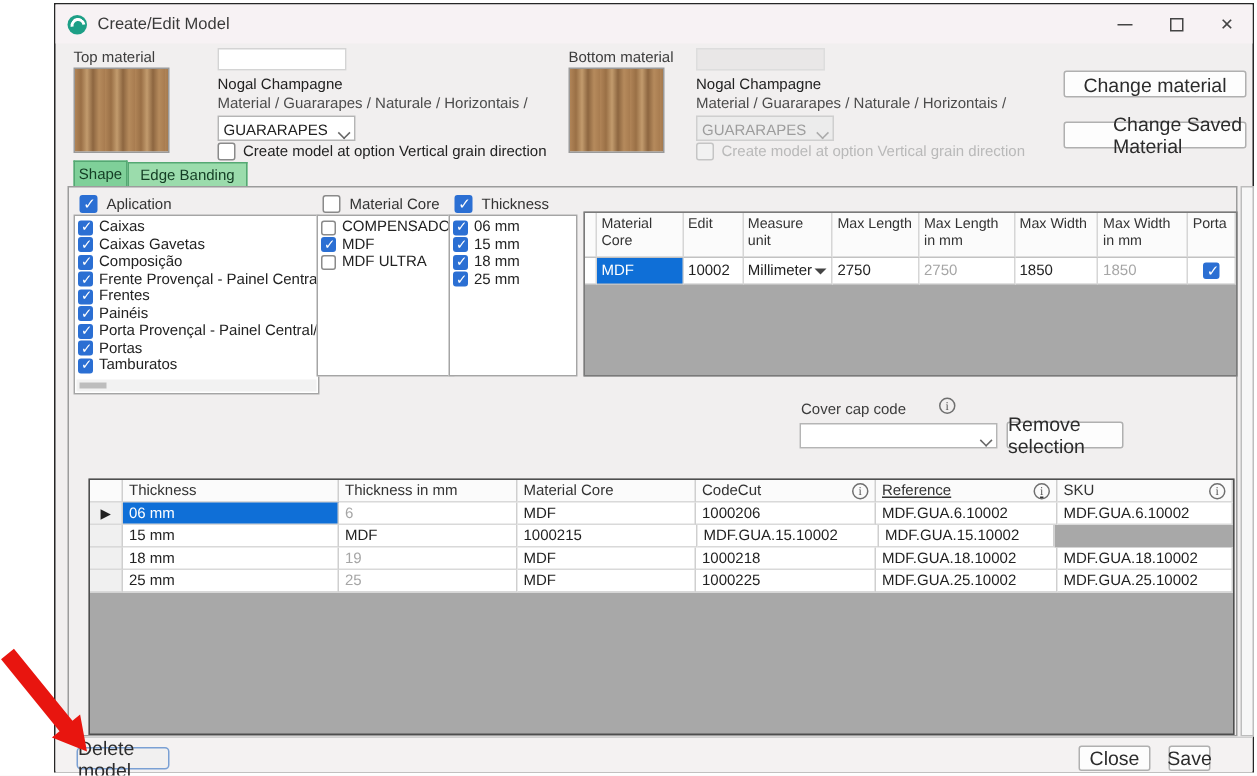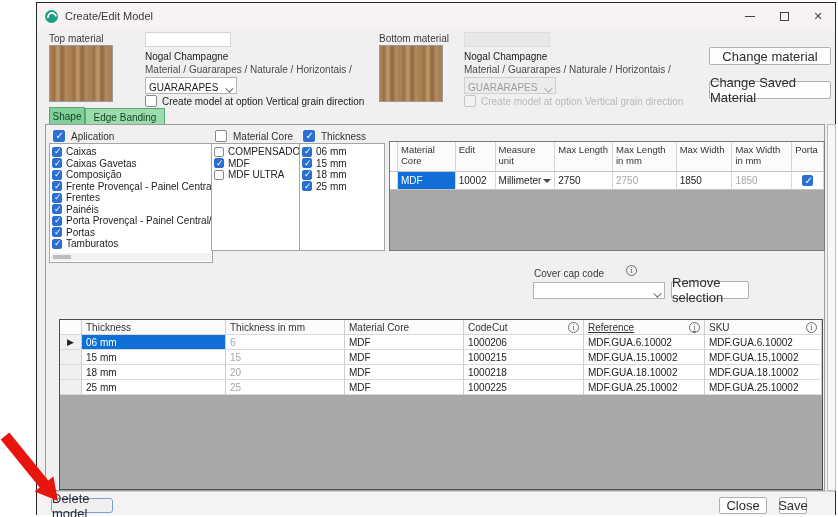--- a/index.html
+++ b/index.html
@@ -129,21 +129,21 @@
     <div class="combo disabled" style="left:427px;top:74px;">
       <span>GUARARAPES</span>
         <span class="chev"></span>
     </div>
     <div class="cbrow disabled" style="left:427px;top:92px;">
       <span class="cb disabled"></span>
       <span>Create model at option Vertical grain direction</span>
     </div>
 
     <div class="push-btn" style="left:672px;top:44px;width:122px;height:18px;">Change material</div>
-    <div class="push-btn" style="left:672px;top:78px;width:122px;height:18px;">Change Saved Material</div>
+    <div class="push-btn" style="left:672px;top:78px;width:122px;height:18px;padding-left:32px;">Change Saved Material</div>
 
     <div class="tab tab-shape">Shape</div>
     <div class="tab tab-edge">Edge Banding</div>
     <div class="panel"></div>
     <div class="vscroll"></div>
 
     <div class="group-head" style="left:16px;top:127px;">
       <span class="cb checked"></span>
       <span>Aplication</span>
     </div>
@@ -295,30 +295,29 @@
         <div class="mt-cell mt-sel" style="width:144px;">06 mm</div>
         <div class="mt-cell dim" style="width:119px;">6</div>
         <div class="mt-cell" style="width:119px;">MDF</div>
         <div class="mt-cell" style="width:120px;">1000206</div>
         <div class="mt-cell" style="width:121px;">MDF.GUA.6.10002</div>
         <div class="mt-cell" style="width:117px;">MDF.GUA.6.10002</div>
       </div>
       <div class="mt-row">
         <div class="mt-cell mt-gutter"></div>
         <div class="mt-cell" style="width:144px;">15 mm</div>
-        <div class="mt-cell dim" style="width:119px;">15</div>
         <div class="mt-cell" style="width:119px;">MDF</div>
         <div class="mt-cell" style="width:120px;">1000215</div>
         <div class="mt-cell" style="width:121px;">MDF.GUA.15.10002</div>
         <div class="mt-cell" style="width:117px;">MDF.GUA.15.10002</div>
       </div>
       <div class="mt-row">
         <div class="mt-cell mt-gutter"></div>
         <div class="mt-cell" style="width:144px;">18 mm</div>
-        <div class="mt-cell dim" style="width:119px;">20</div>
+        <div class="mt-cell dim" style="width:119px;">19</div>
         <div class="mt-cell" style="width:119px;">MDF</div>
         <div class="mt-cell" style="width:120px;">1000218</div>
         <div class="mt-cell" style="width:121px;">MDF.GUA.18.10002</div>
         <div class="mt-cell" style="width:117px;">MDF.GUA.18.10002</div>
       </div>
       <div class="mt-row">
         <div class="mt-cell mt-gutter"></div>
         <div class="mt-cell" style="width:144px;">25 mm</div>
         <div class="mt-cell dim" style="width:119px;">25</div>
         <div class="mt-cell" style="width:119px;">MDF</div>

